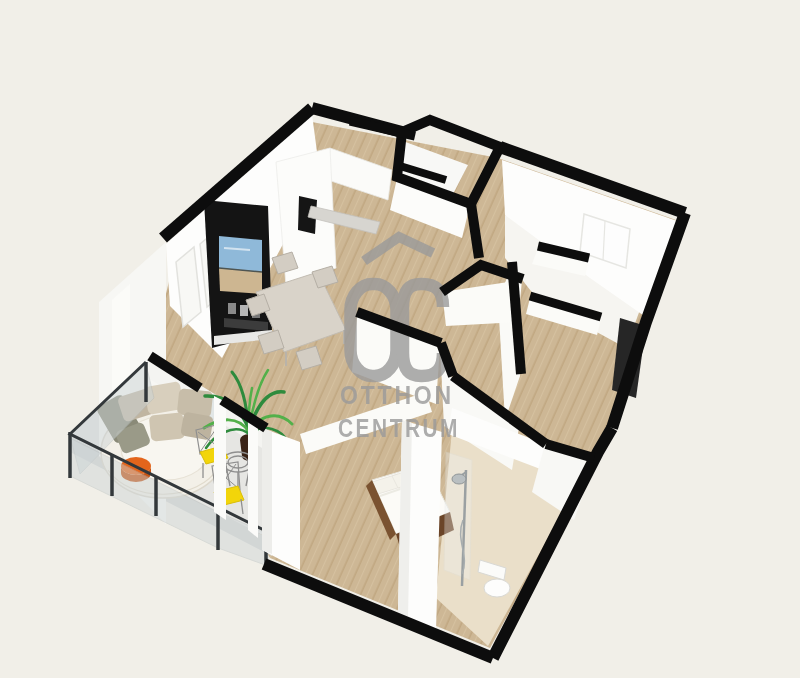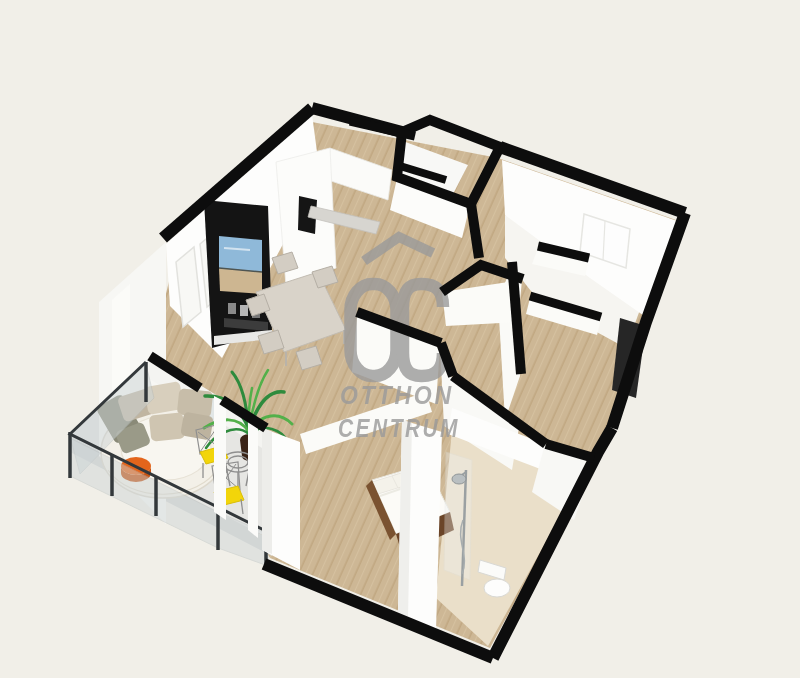--- a/index.html
+++ b/index.html
@@ -1,21 +1,21 @@
 <!DOCTYPE html>
 <html style="--background: #f1efe8; --wallTop: #0d0d0d; --wallWhite: #fdfdfc; --wallShaded: #f4f4f1; --wood: #cdb795; --woodLine: #b89a72; --tile: #eadfc9; --balconyFloor: #e6e6e3; --glass: #ccd4d6; --railing: #33383b; --watermark: #9a9a9a; --tvPanel: #141414; --screenSky: #8fb9d9; --screenSand: #cdb691; --tableTop: #d9d3c9; --chair: #d3cdc3; --daybed: #f3f0e8; --pillowTaupe: #c0b5a1; --pillowOlive: #8a8a78; --accentOrange: #e3651c; --palmGreen: #2e8b3d; --palmLight: #53b04a; --plantPot: #3a2316; --accentYellow: #f2d50a; --wireGray: #8f8f8f; --bedLinen: #fcfbf7; --bedFrame: #6b4528; --chrome: #9aa0a2; --doorDark: #262626;"><head>
 <meta charset="utf-8">
 <style>
   html,body{margin:0;padding:0;}
   body{
     width:800px;height:678px;overflow:hidden;
     background:var(--background,#f1efe8);
     font-family:"Liberation Sans", sans-serif;
   }
-  .stage{position:relative;width:728px;height:678px;font-style:italic;}
+  .stage{position:relative;width:728px;height:678px;}
   svg{display:block;}
   .wm-text{
     font-family:"Liberation Sans", sans-serif;
     font-weight:bold;
     letter-spacing:3px;
   }
 </style>
 </head>
 <body>
 

